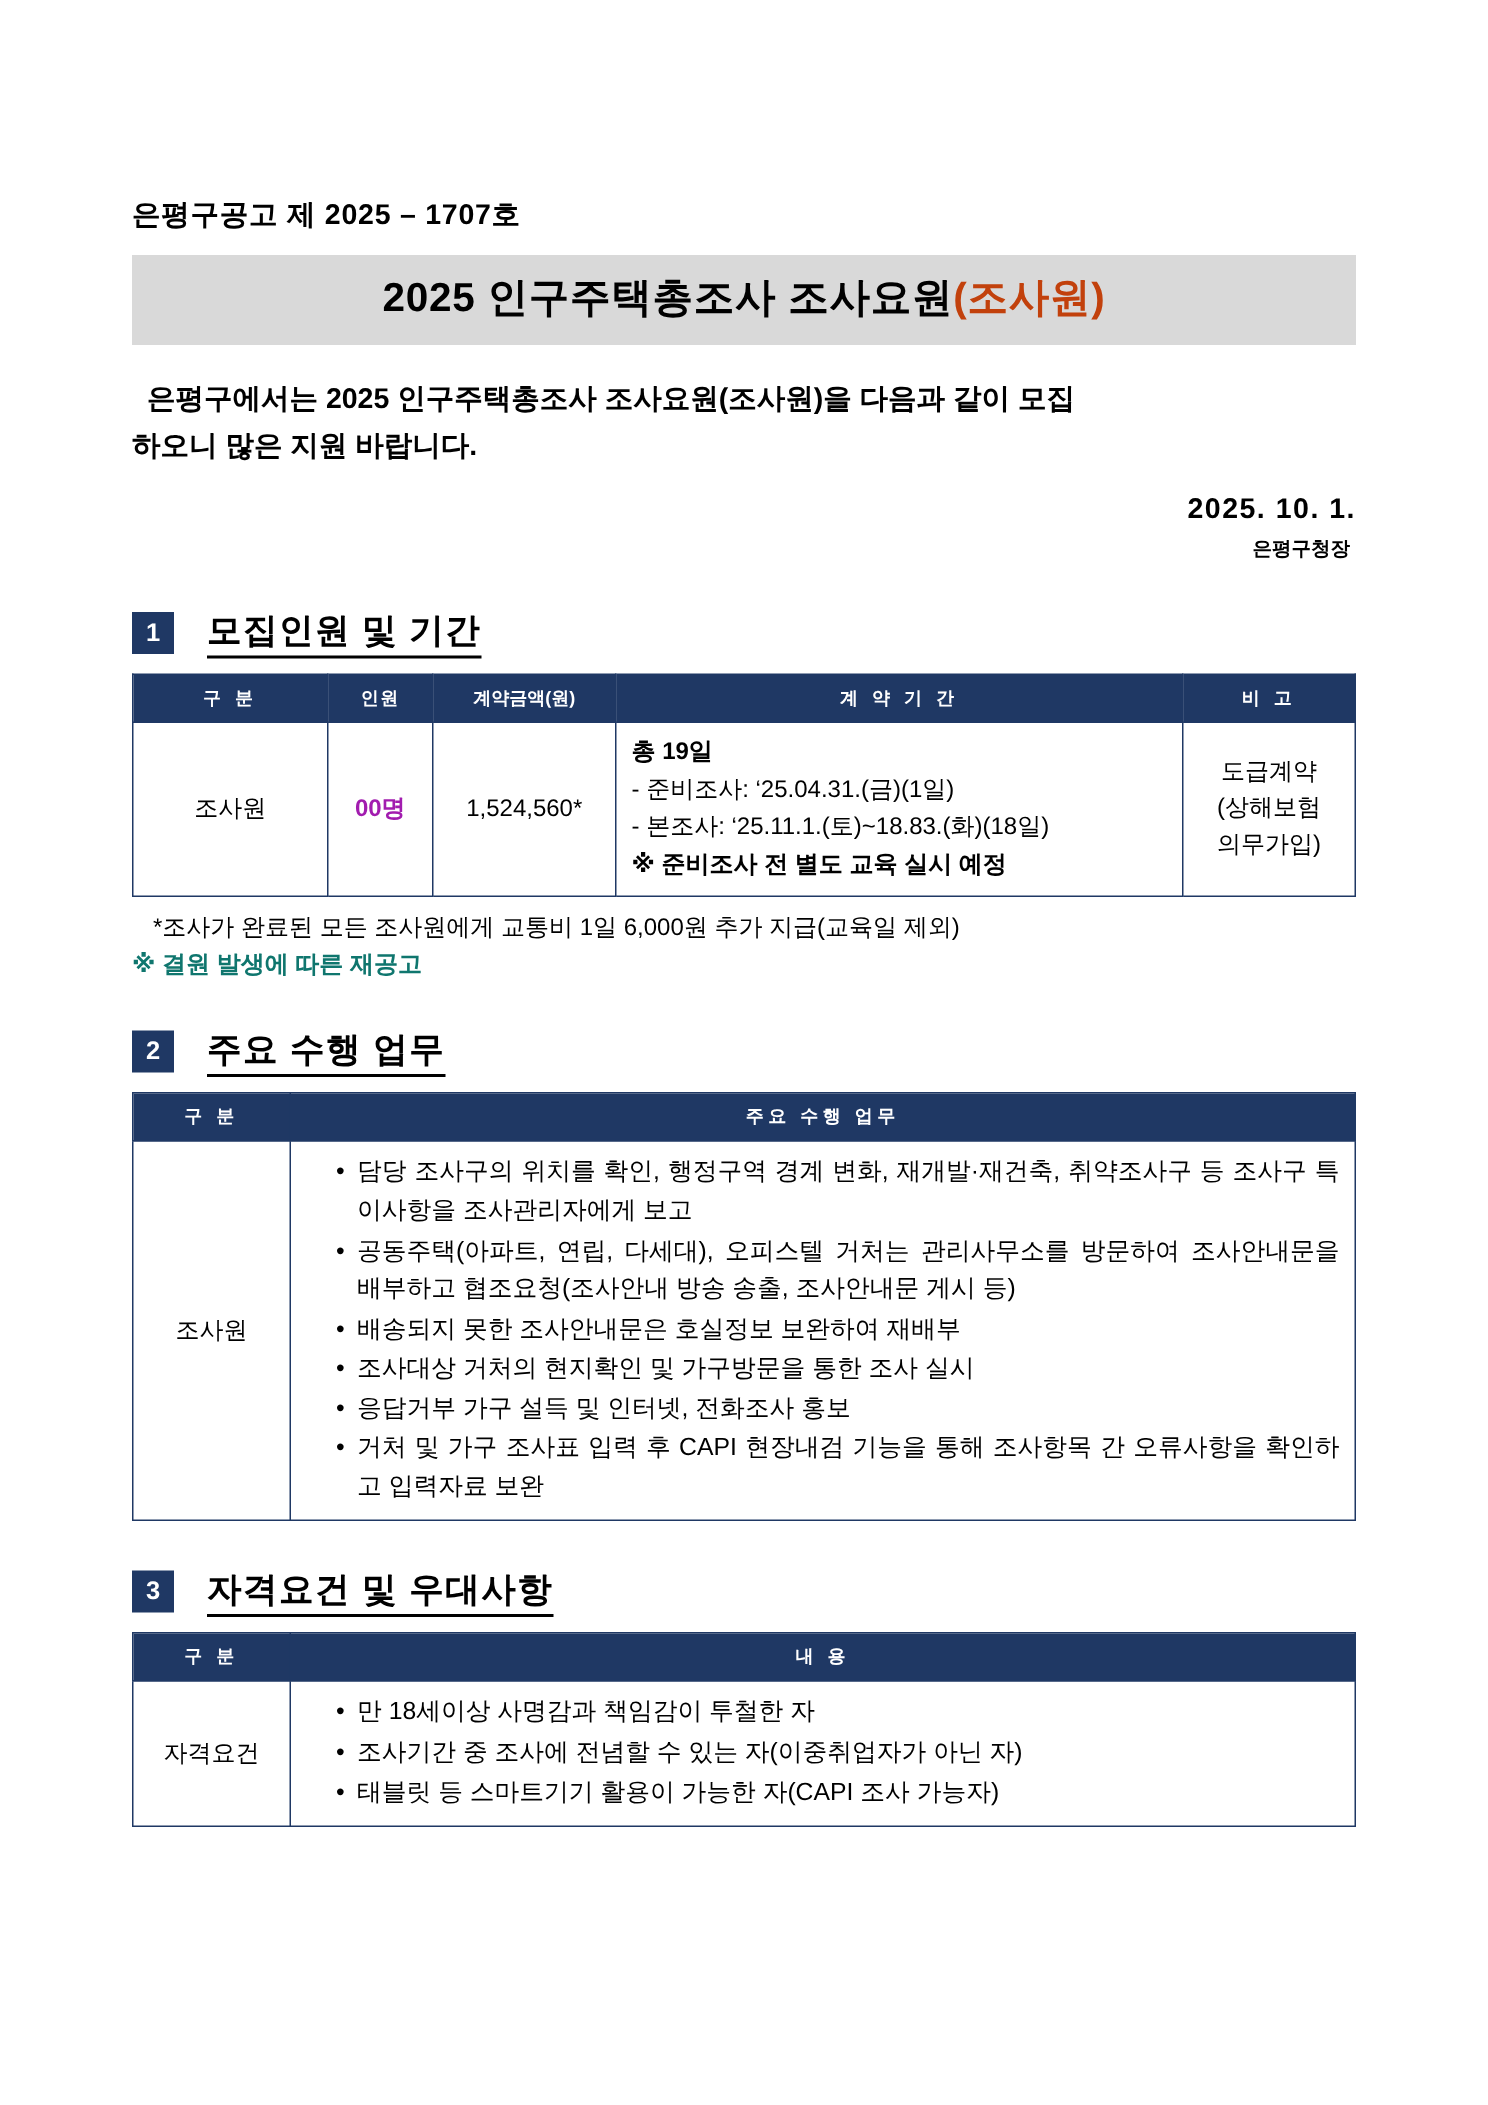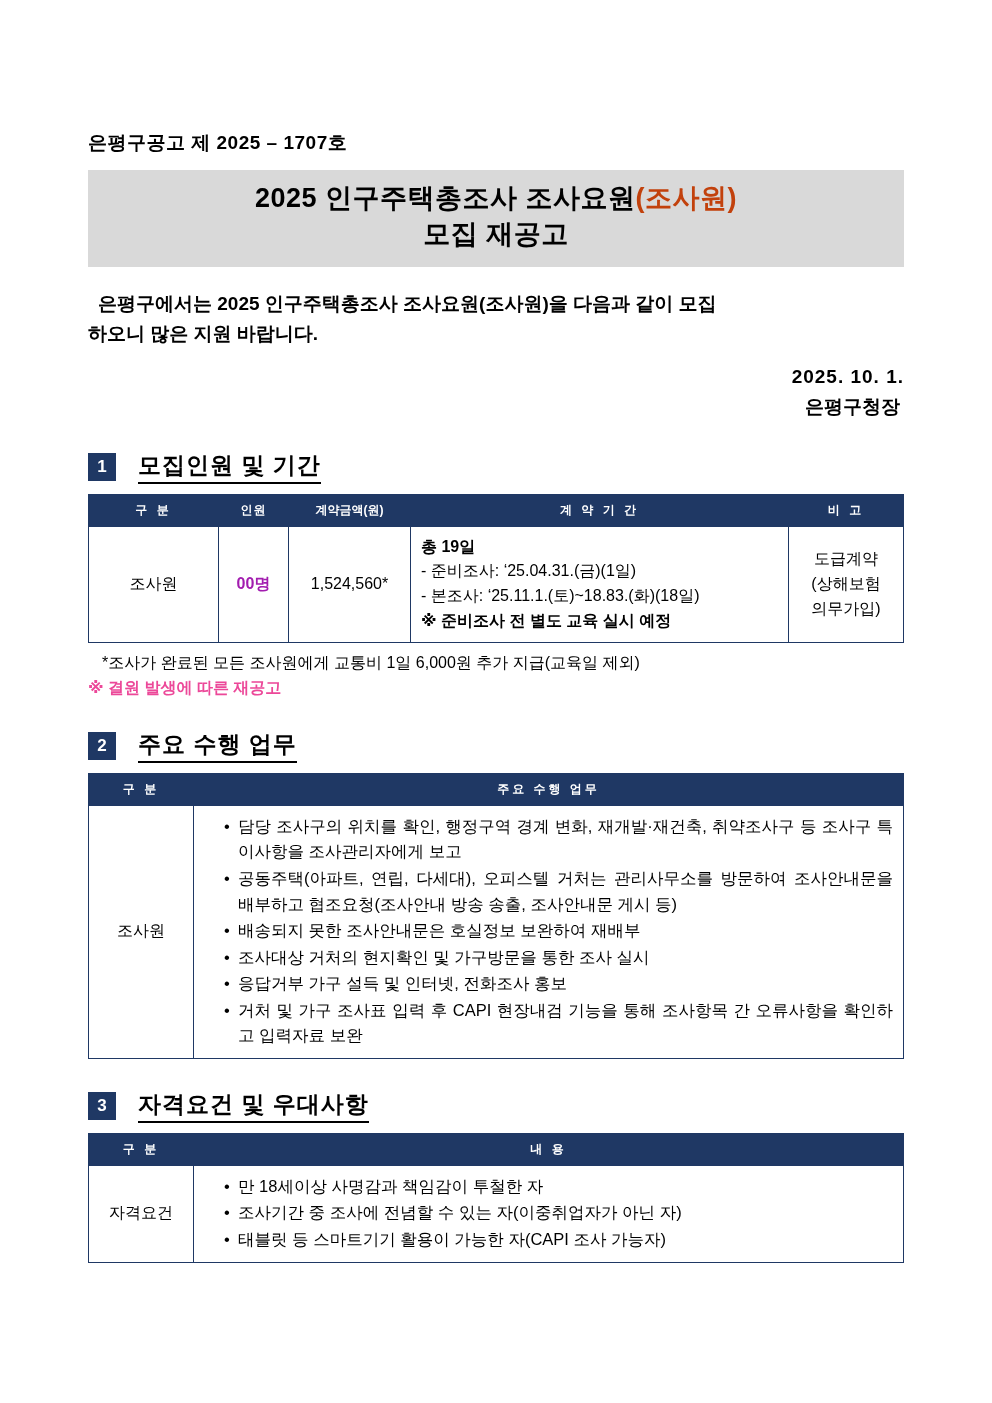--- a/index.html
+++ b/index.html
@@ -49,21 +49,21 @@
   }
   .date-line {
     text-align: right;
     font-size: 19px;
     font-weight: bold;
     margin-top: 16px;
     letter-spacing: 1px;
   }
   .org-line {
     text-align: right;
-    font-size: 19px;
+    font-size: 13px;
     font-weight: bold;
     margin-top: 6px;
     padding-right: 4px;
   }
   
   .section-head {
     display: flex;
     align-items: center;
     margin-top: 30px;
     margin-bottom: 10px;
@@ -127,21 +127,21 @@
     font-weight: bold;
   }
   .note {
     font-size: 16px;
     margin-top: 10px;
     padding-left: 14px;
   }
   .note-red {
     font-size: 16px;
     font-weight: bold;
-    color: #ec4899;
+    color: #0f766e;
     margin-top: 4px;
   }
   ul.tasks {
     margin: 0;
     padding-left: 20px;
     list-style: none;
   }
   ul.tasks li {
     position: relative;
     font-size: 16.5px;
@@ -161,21 +161,20 @@
 <body>
 
 <div class="page">
 
   <div class="doc-number">은평구공고 제 2025 – 1707호</div>
 
   <div class="title-band">
     <div class="title-line">
       <span>2025 인구주택총조사 조사요원</span><span class="accent">(조사원)</span>
     </div>
-    <div class="title-line">모집 재공고</div>
   </div>
 
   <div class="intro">
     <span>은평구에서는 2025 인구주택총조사 조사요원(조사원)을 다음과 같이 모집</span><br>
     <span>하오니 많은 지원 바랍니다.</span>
   </div>
 
   <div class="date-line">2025. 10. 1.</div>
   <div class="org-line">은평구청장</div>
 

